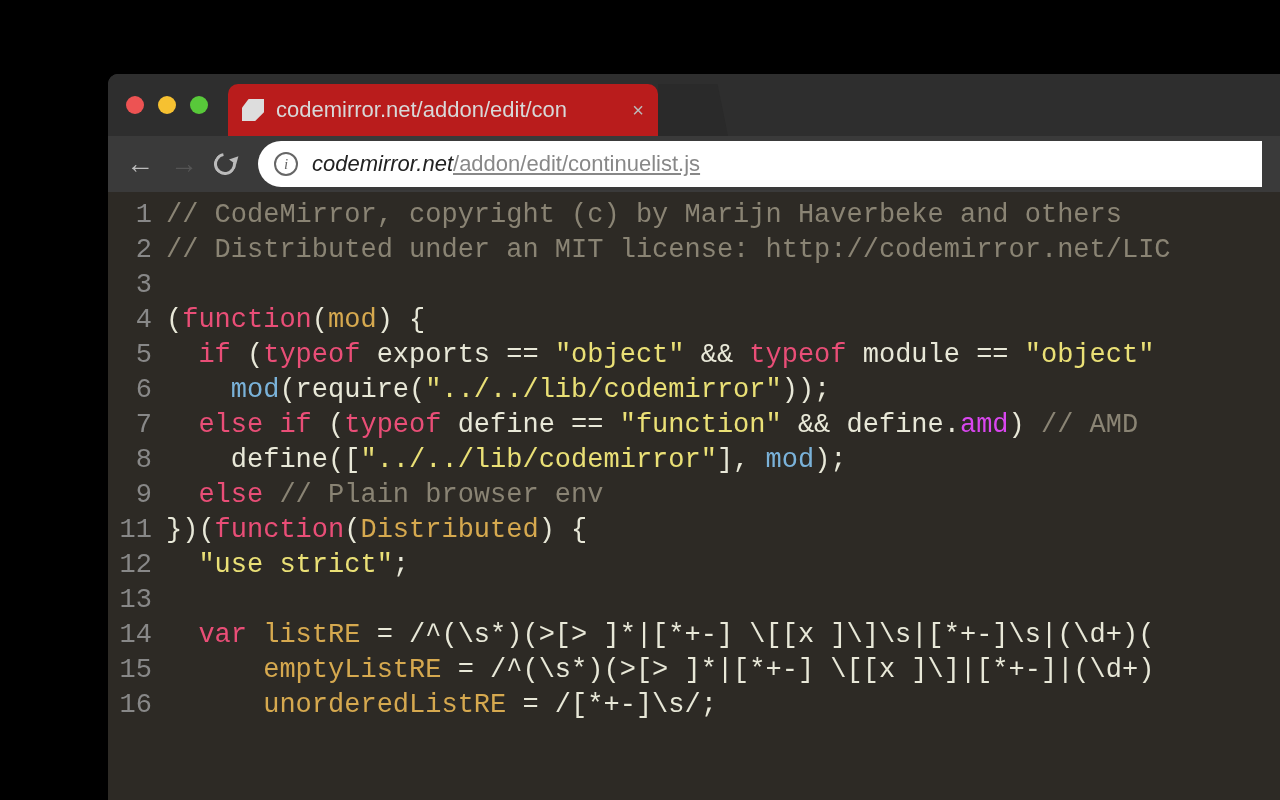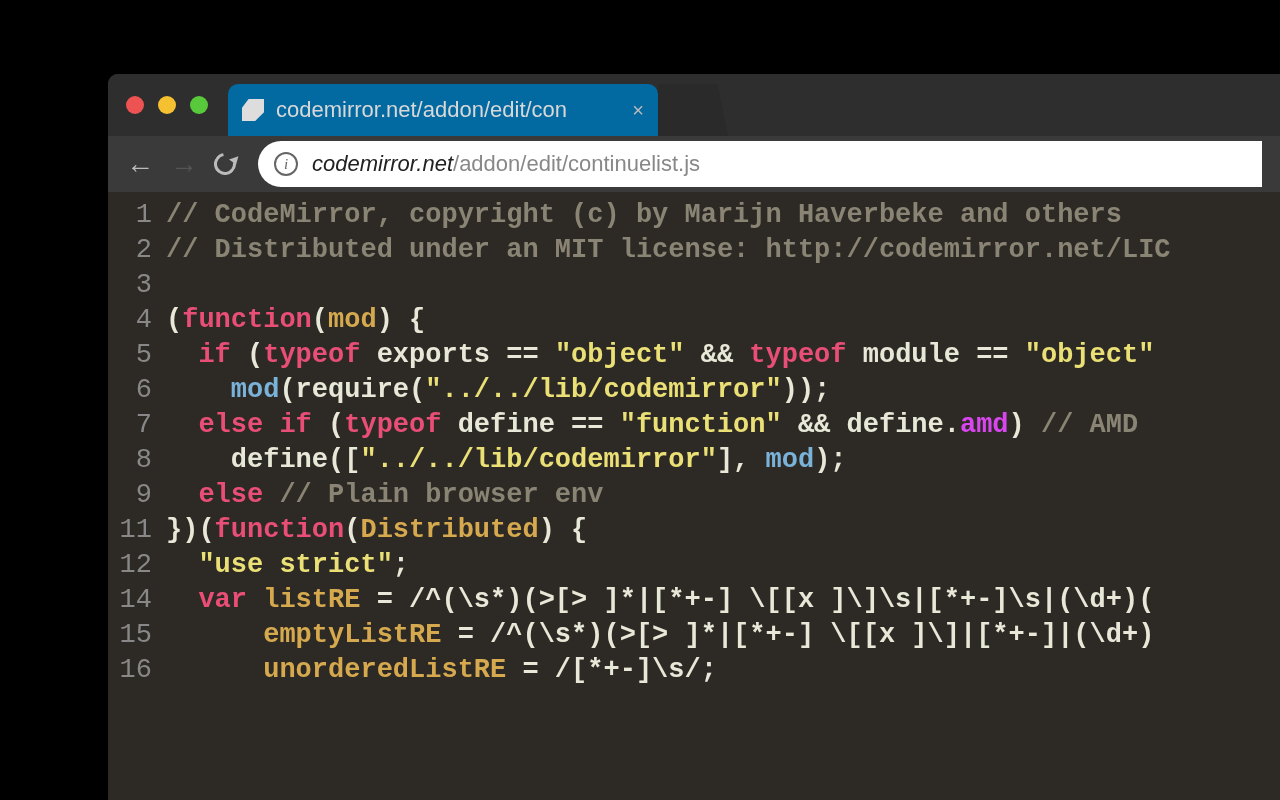--- a/index.html
+++ b/index.html
@@ -33,21 +33,21 @@
   gap: 14px;
   margin-right: 20px;
 }
 .light { width: 18px; height: 18px; border-radius: 50%; }
 .light.red { background: #ed5353; }
 .light.yellow { background: #f6c131; }
 .light.green { background: #58c93a; }
 .tab {
   height: 52px;
   margin-top: 10px;
-  background: #0369a1;
+  background: #b91c1c;
   border-radius: 10px 10px 0 0;
   display: flex;
   align-items: center;
   padding: 0 14px 0 14px;
   min-width: 430px;
   color: #d8d8d8;
   font-size: 22px;
   position: relative;
 }
 .favicon {
@@ -113,42 +113,42 @@
   border: 2px solid #666;
   border-radius: 50%;
   display: flex; align-items: center; justify-content: center;
   color: #666;
   font-size: 15px;
   font-family: Georgia, serif;
   font-style: italic;
   margin-right: 14px;
 }
 .url-host { color: #222; font-style: italic; }
-.url-path { color: #888; }
+.url-path { color: #888; text-decoration: underline; }
 .viewport {
   background: #2d2a25;
   height: calc(100% - 118px);
   overflow: hidden;
 }
 .code {
   font-family: "Menlo", "Consolas", "Courier New", monospace;
   font-size: 27px;
   line-height: 35px;
   padding-top: 6px;
 }
 .line { display: flex; white-space: pre; }
 .gutter {
   width: 58px;
   text-align: right;
   color: #888;
   padding-right: 14px;
   flex-shrink: 0;
   user-select: none;
 }
-.src { color: #e8e8d8; font-weight: bold; }
+.src { color: #e8e8d8; }
 .cm { color: #8a8474; }
 .kw { color: #e94e77; }
 .fn { color: #d6a94f; }
 .st { color: #eae076; }
 .nm { color: #d946ef; }
 .bi { color: #7ab2d9; }
 </style>
 </head>
 <body>
 
@@ -186,18 +186,19 @@
         <div class="line"><div class="gutter">2</div><div class="src"><span class="cm">// Distributed under an MIT license: http://codemirror.net/LIC</span></div></div>
         <div class="line"><div class="gutter">3</div><div class="src"><span class="src"></span></div></div>
         <div class="line"><div class="gutter">4</div><div class="src"><span class="src">(</span><span class="kw">function</span><span class="src">(</span><span class="fn">mod</span><span class="src">) {</span></div></div>
         <div class="line"><div class="gutter">5</div><div class="src"><span class="src">  </span><span class="kw">if</span><span class="src"> (</span><span class="kw">typeof</span><span class="src"> exports == </span><span class="st">"object"</span><span class="src"> &amp;&amp; </span><span class="kw">typeof</span><span class="src"> module == </span><span class="st">"object"</span></div></div>
         <div class="line"><div class="gutter">6</div><div class="src"><span class="src">    </span><span class="bi">mod</span><span class="src">(require(</span><span class="st">"../../lib/codemirror"</span><span class="src">));</span></div></div>
         <div class="line"><div class="gutter">7</div><div class="src"><span class="src">  </span><span class="kw">else if</span><span class="src"> (</span><span class="kw">typeof</span><span class="src"> define == </span><span class="st">"function"</span><span class="src"> &amp;&amp; define.</span><span class="nm">amd</span><span class="src">) </span><span class="cm">// AMD</span></div></div>
         <div class="line"><div class="gutter">8</div><div class="src"><span class="src">    define([</span><span class="st">"../../lib/codemirror"</span><span class="src">], </span><span class="bi">mod</span><span class="src">);</span></div></div>
         <div class="line"><div class="gutter">9</div><div class="src"><span class="src">  </span><span class="kw">else</span><span class="src"> </span><span class="cm">// Plain browser env</span></div></div>
         <div class="line"><div class="gutter">11</div><div class="src"><span class="src">})(</span><span class="kw">function</span><span class="src">(</span><span class="fn">Distributed</span><span class="src">) {</span></div></div>
         <div class="line"><div class="gutter">12</div><div class="src"><span class="src">  </span><span class="st">"use strict"</span><span class="src">;</span></div></div>
+        <div class="line"><div class="gutter">13</div><div class="src"><span class="src"></span></div></div>
         <div class="line"><div class="gutter">14</div><div class="src"><span class="src">  </span><span class="kw">var</span><span class="src"> </span><span class="fn">listRE</span><span class="src"> = /^(\s*)(&gt;[&gt; ]*|[*+-] \[[x ]\]\s|[*+-]\s|(\d+)(</span></div></div>
         <div class="line"><div class="gutter">15</div><div class="src"><span class="src">      </span><span class="fn">emptyListRE</span><span class="src"> = /^(\s*)(&gt;[&gt; ]*|[*+-] \[[x ]\]|[*+-]|(\d+)</span></div></div>
         <div class="line"><div class="gutter">16</div><div class="src"><span class="src">      </span><span class="fn">unorderedListRE</span><span class="src"> = /[*+-]\s/;</span></div></div>
       </div>
   </div>
 </div>
 
 </body></html>

